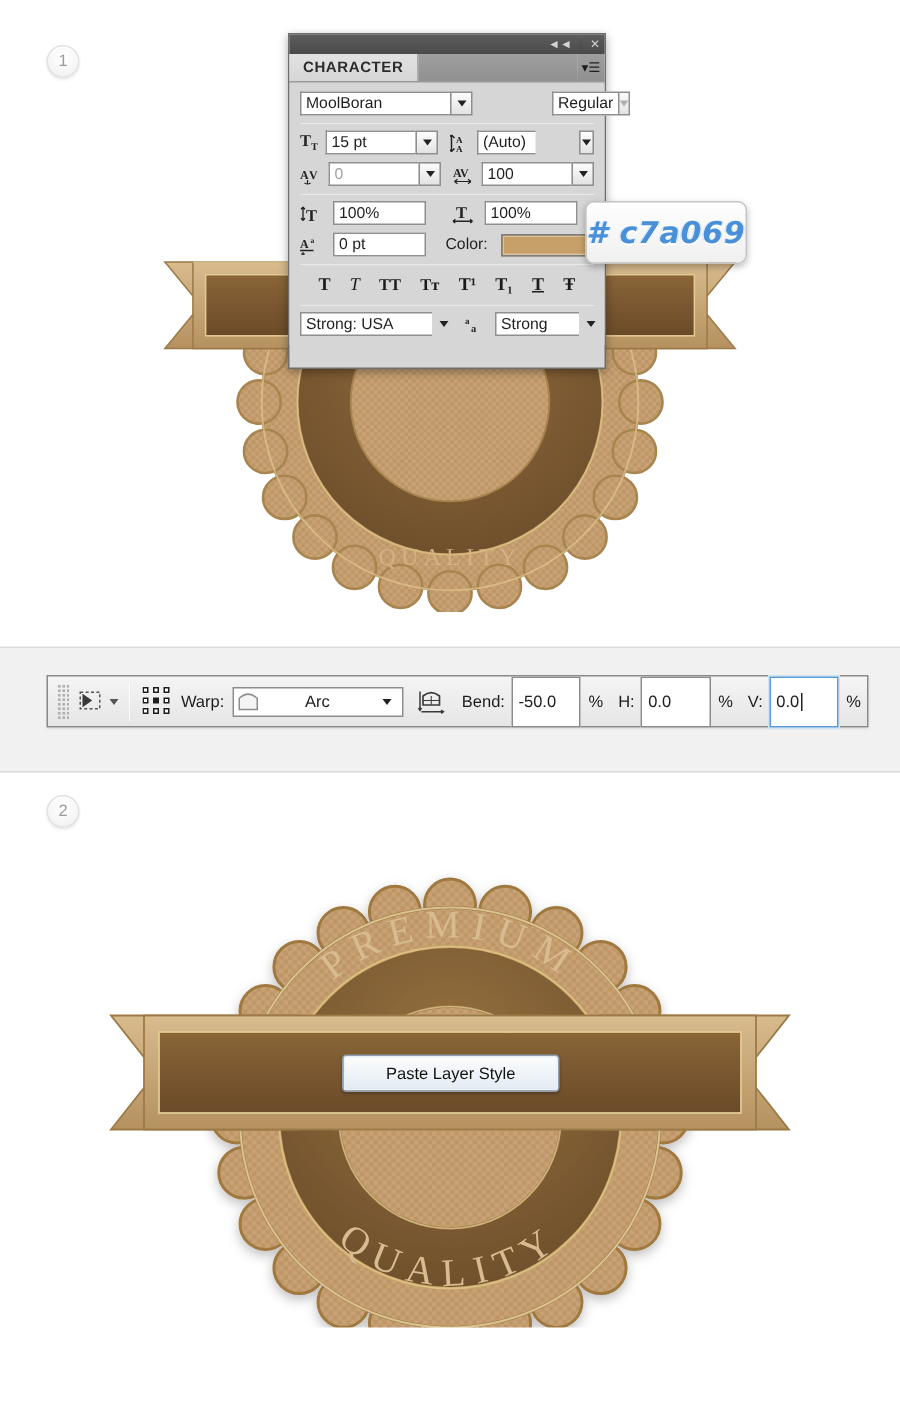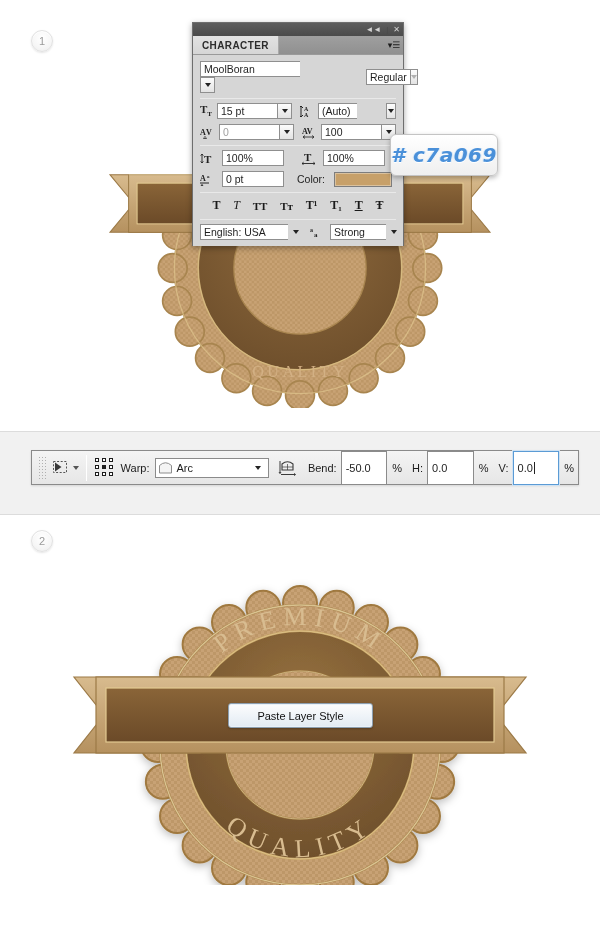--- a/index.html
+++ b/index.html
@@ -137,21 +137,21 @@
           background-size:3px 3px; }
   .vsep { width:1px; height:26px; background:#b5b5b5; border-right:1px solid #fff; margin:0 7px; }
 
   .tool-ico { width:22px; height:20px; display:flex; align-items:center; justify-content:center; }
   .mini-arrow { width:0;height:0;border-left:3.5px solid transparent;border-right:3.5px solid transparent;
                 border-top:4px solid #555; margin-left:3px; }
 
   .warplabel { margin:0 5px 0 6px; font-size:11px; }
   .warpselect {
     width:124px; height:20px; background:#fff; border:1px solid #8b8b8b;
-    display:flex; align-items:center; padding:0 2px; gap:4px;
+    display:flex; align-items:center; padding:0 2px; gap:4px;text-align:center;
   }
   .warpselect .sel-text { flex:1; font-size:11px; }
   .numlabel { margin:0 4px 0 10px; font-size:11px; }
   .numfield {
     width:50px; height:19px; background:#fff; border:1px solid #8b8b8b;
     display:flex; align-items:center; padding:16px 4px; font-size:11px;
   }
   .numfield.focused { border:1px solid #5b9bd5; box-shadow:0 0 0 1px #cfe2f3; position:relative; }
   .caret { width:1px; height:12px; background:#222; margin-left:1px; }
   .pct { margin-left:5px; font-size:11px; }
@@ -272,21 +272,21 @@
 
     <div class="cp-tabrow">
       <div class="cp-tab">CHARACTER</div>
       <div class="cp-tabfill"></div>
       <div class="cp-menu">▾☰</div>
     </div>
 
     <div class="cp-body">
 
       <div class="cp-row">
-        <div class="combo" style="width:115px;flex-direction:column;">
+        <div class="combo" style="width:115px;">
           <div class="fld" style="width:100px;">MoolBoran</div>
           <div class="arrowbtn">
               <i></i>
             </div>
         </div>
         <div class="combo" style="width:78px;padding-left:48px;">
           <div class="fld" style="width:60px;">Regular</div>
           <div class="arrowbtn disabled">
               <i></i>
             </div>
@@ -390,21 +390,21 @@
         <span style="font-weight:bold;">T¹</span>
         <span style="font-weight:bold;">T₁</span>
         <span style="font-weight:bold;text-decoration:underline;">T</span>
         <span style="font-weight:bold;">Ŧ</span>
       </div>
 
       <div class="cp-divider"></div>
 
       <div class="langrow">
         <div class="combo" style="width:104px;">
-          <div class="fld" style="width:88px;">English: USA</div>
+          <div class="fld" style="width:88px;">Strong: USA</div>
           <div class="arrowbtn flat">
               <i></i>
             </div>
         </div>
         <span class="ico-lbl">
           <svg width="15" height="13" viewBox="0 0 15 13">
             <text x="1" y="6" font-size="6" font-family="Liberation Serif, serif" fill="#222">a</text>
             <text x="5" y="11" font-size="7" font-family="Liberation Serif, serif" fill="#222">a</text>
           </svg>
         </span>

